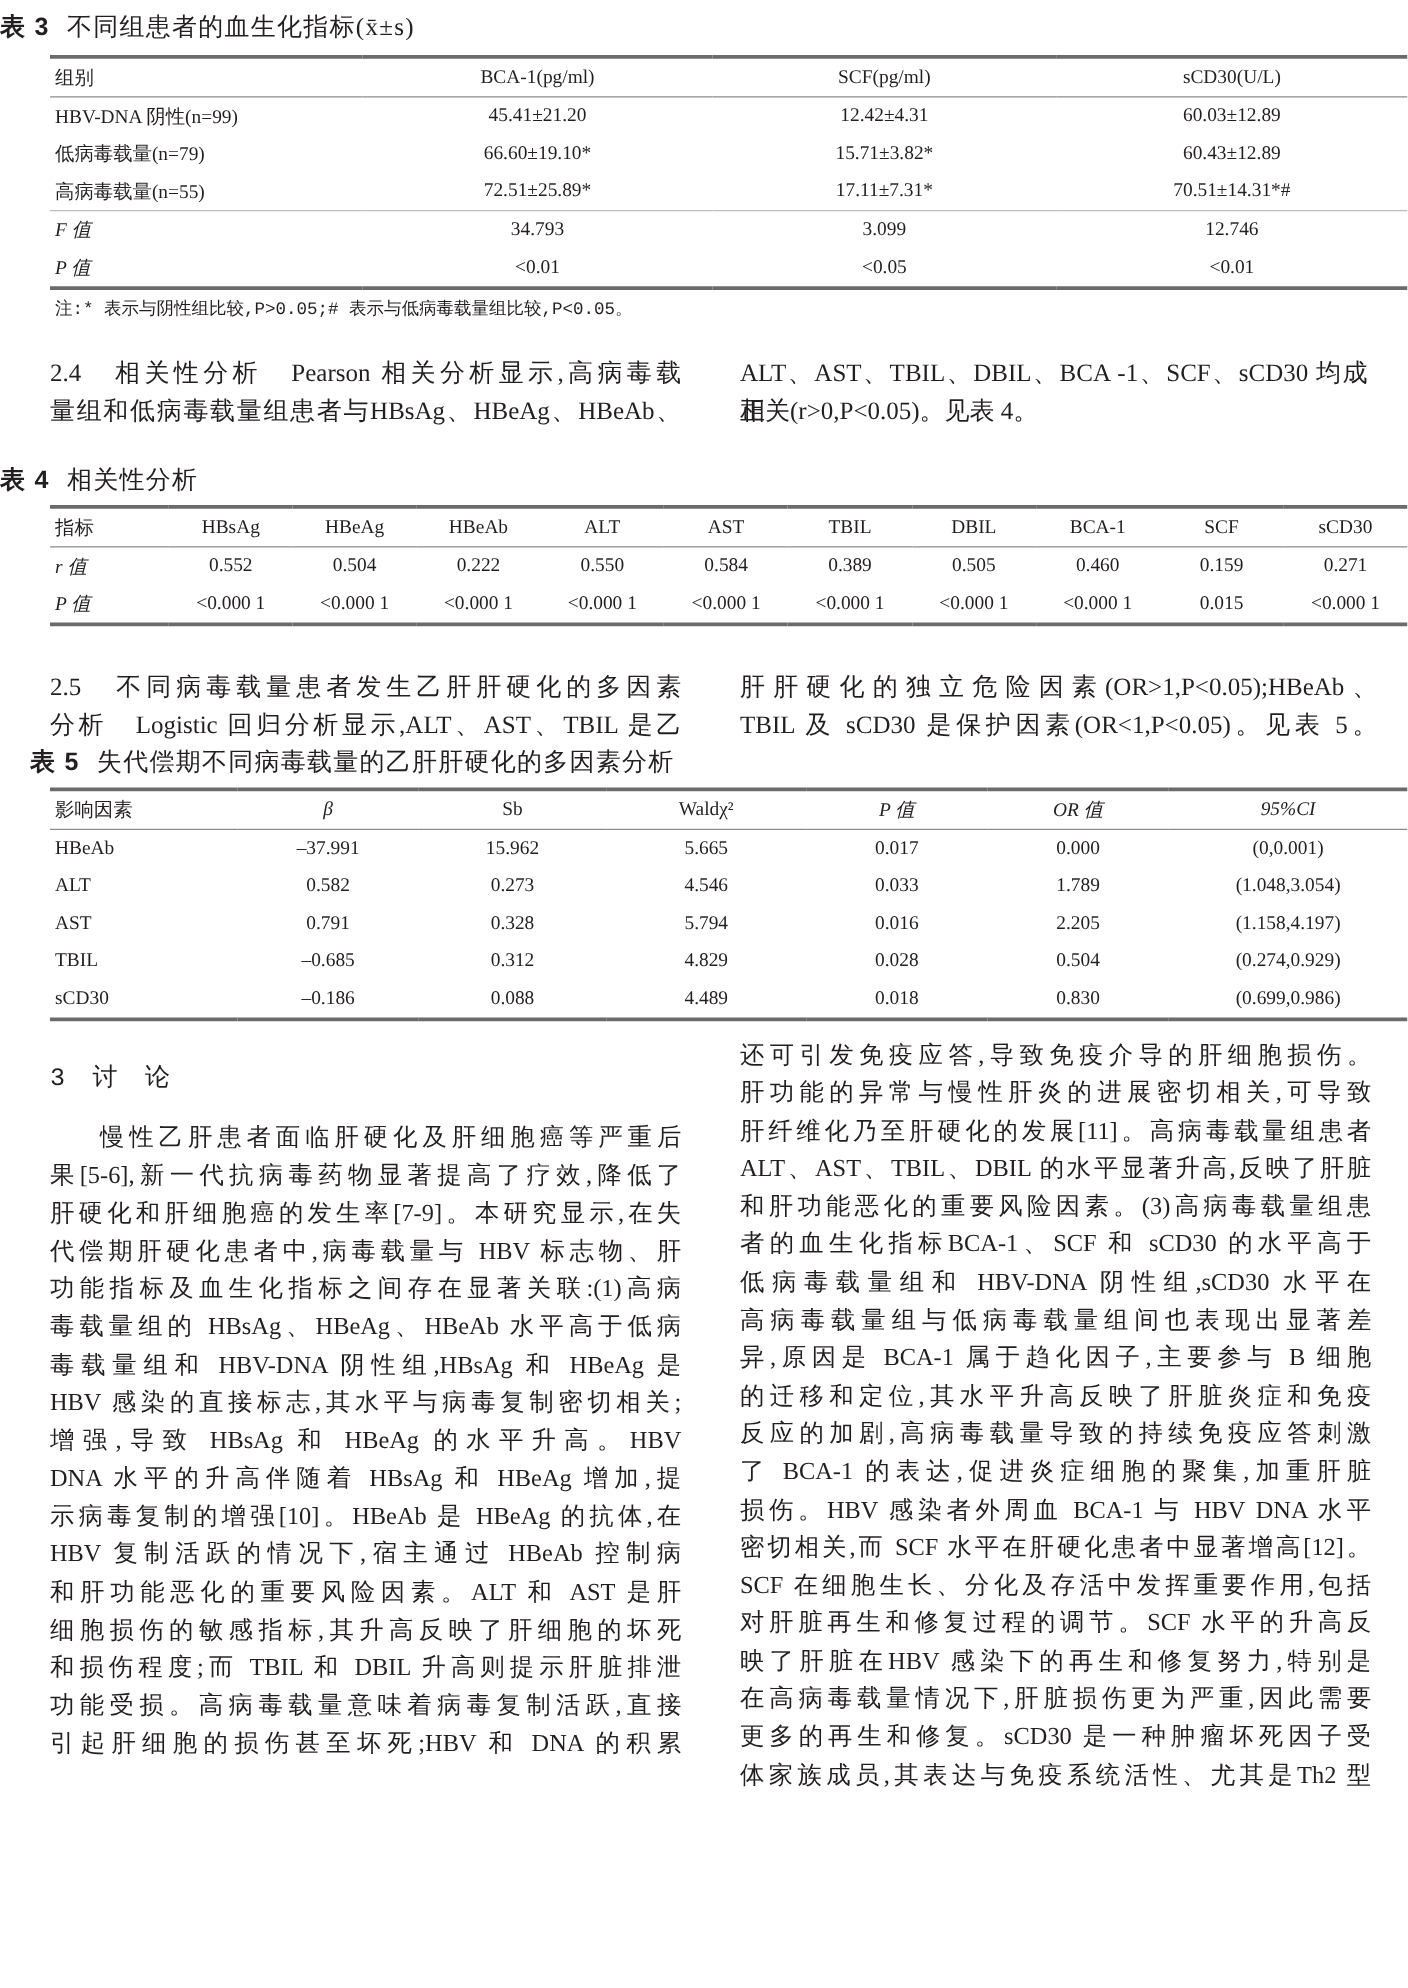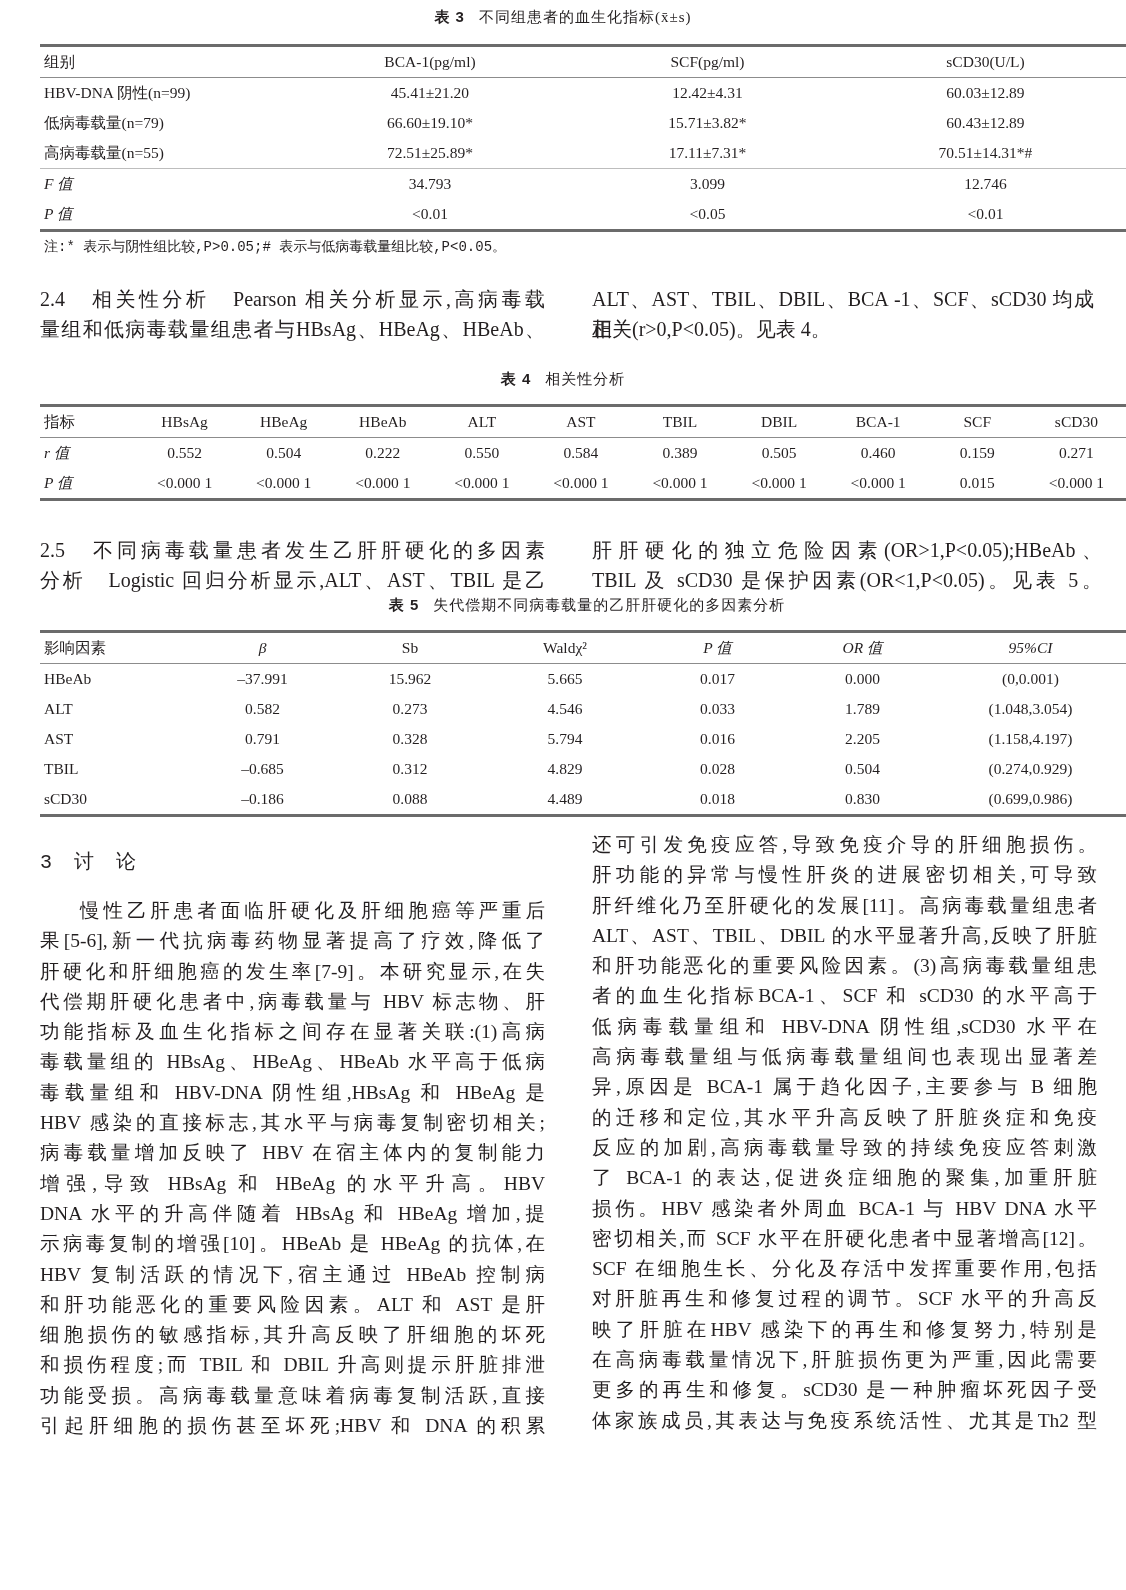--- a/index.html
+++ b/index.html
@@ -1,18 +1,18 @@
 <!DOCTYPE html>
 <html><head>
 <meta charset="utf-8">
 <style>
   html, body { margin: 0; padding: 0; background: #ffffff; }
   body { width: 1126px; height: 1590px; position: relative; overflow: hidden; color: #231f20;
          font-family: "Liberation Serif", "DejaVu Serif", serif; }
-  .caption { position: absolute; left: 0; width: 1126px; text-align: center; font-size: 15px; letter-spacing: 1px; }
+  .caption { position: absolute; left: 0; width: 1126px; font-size: 20px; letter-spacing: 1px; }
   .caption .num { font-family: "Liberation Sans", "DejaVu Sans", sans-serif; font-weight: bold; margin-right: 14px; }
   table.tbl { position: absolute; left: 40px; width: 1086px; border-collapse: collapse; font-size: 15.5px; }
   table.tbl td, table.tbl th { font-weight: normal; height: 30px; padding: 0; white-space: nowrap; }
   table.tbl thead tr { border-top: 3px solid #6b6b6b; border-bottom: 1.5px solid #8c8c8c; }
   table.tbl tbody tr.last { border-bottom: 3px solid #6b6b6b; }
   table.tbl tbody tr.sep { border-top: 1.5px solid #bdbdbd; }
   table.tbl .l { text-align: left; padding-left: 4px; }
   table.tbl .c { text-align: center; }
   .note { position: absolute; left: 44px; font-size: 14px; font-family: Liberation Mono, monospace; }
   .para { position: absolute; font-size: 20px; line-height: 30px; text-align: justify; text-align-last: justify; }
@@ -228,21 +228,20 @@
 
 <div class="bodytext" id="left-col" style="left:40px; top:896px; width:505px;">
     <span class="line indent">慢性乙肝患者面临肝硬化及肝细胞癌等严重后</span>
     <span class="line">果[5-6],新一代抗病毒药物显著提高了疗效,降低了</span>
     <span class="line">肝硬化和肝细胞癌的发生率[7-9]。本研究显示,在失</span>
     <span class="line">代偿期肝硬化患者中,病毒载量与 HBV 标志物、肝</span>
     <span class="line">功能指标及血生化指标之间存在显著关联:(1)高病</span>
     <span class="line">毒载量组的 HBsAg、HBeAg、HBeAb 水平高于低病</span>
     <span class="line">毒载量组和 HBV-DNA 阴性组,HBsAg 和 HBeAg 是</span>
     <span class="line">HBV 感染的直接标志,其水平与病毒复制密切相关;</span>
-    <span class="line">病毒载量增加反映了 HBV 在宿主体内的复制能力</span>
     <span class="line">增强,导致 HBsAg 和 HBeAg 的水平升高。HBV</span>
     <span class="line">DNA 水平的升高伴随着 HBsAg 和 HBeAg 增加,提</span>
     <span class="line">示病毒复制的增强[10]。HBeAb 是 HBeAg 的抗体,在</span>
     <span class="line">HBV 复制活跃的情况下,宿主通过 HBeAb 控制病</span>
     <span class="line">和肝功能恶化的重要风险因素。ALT 和 AST 是肝</span>
     <span class="line">细胞损伤的敏感指标,其升高反映了肝细胞的坏死</span>
     <span class="line">和损伤程度;而 TBIL 和 DBIL 升高则提示肝脏排泄</span>
     <span class="line">功能受损。高病毒载量意味着病毒复制活跃,直接</span>
     <span class="line">引起肝细胞的损伤甚至坏死;HBV 和 DNA 的积累</span>
   </div>

